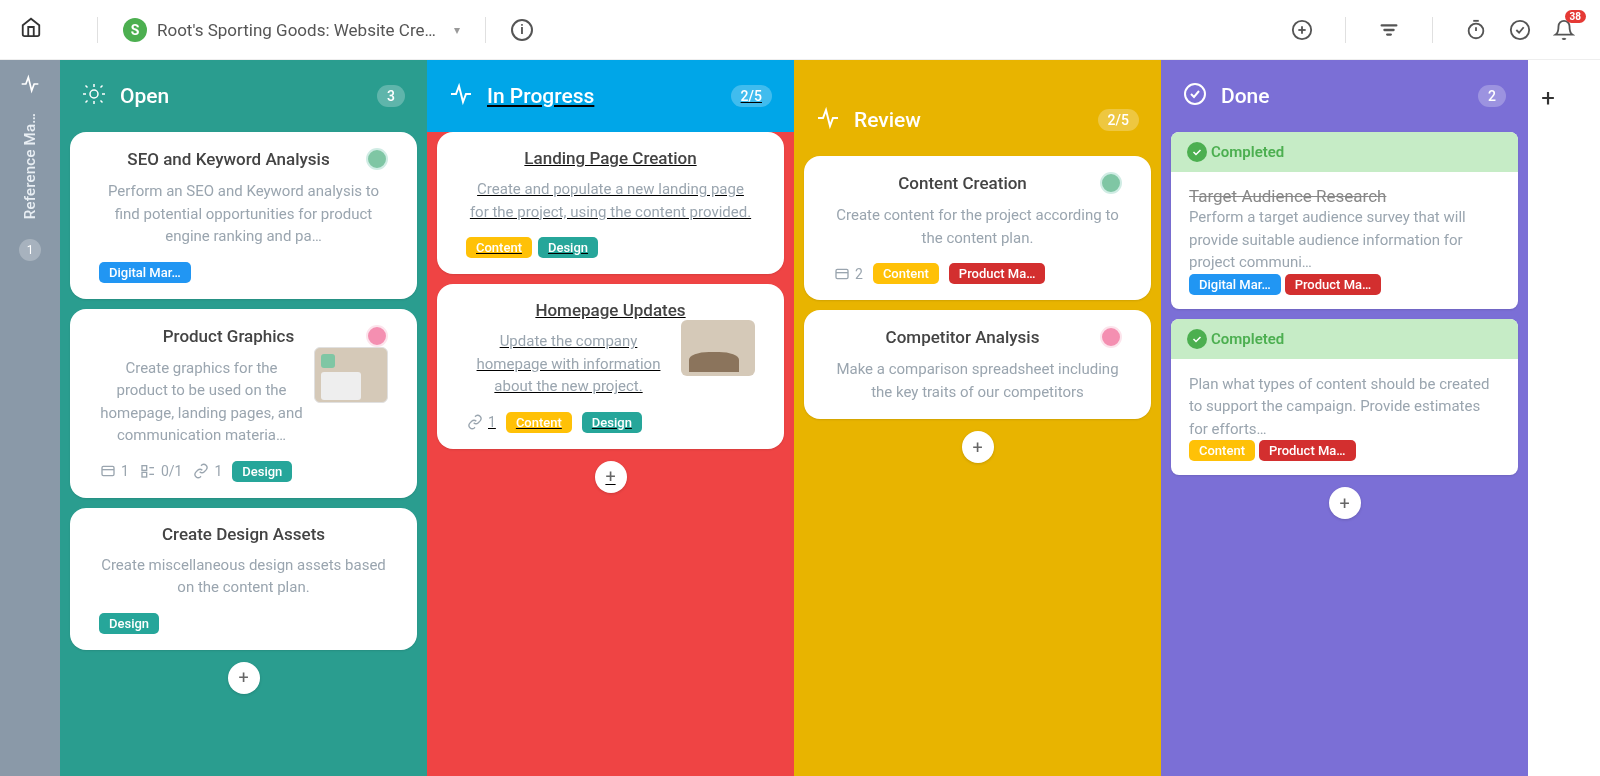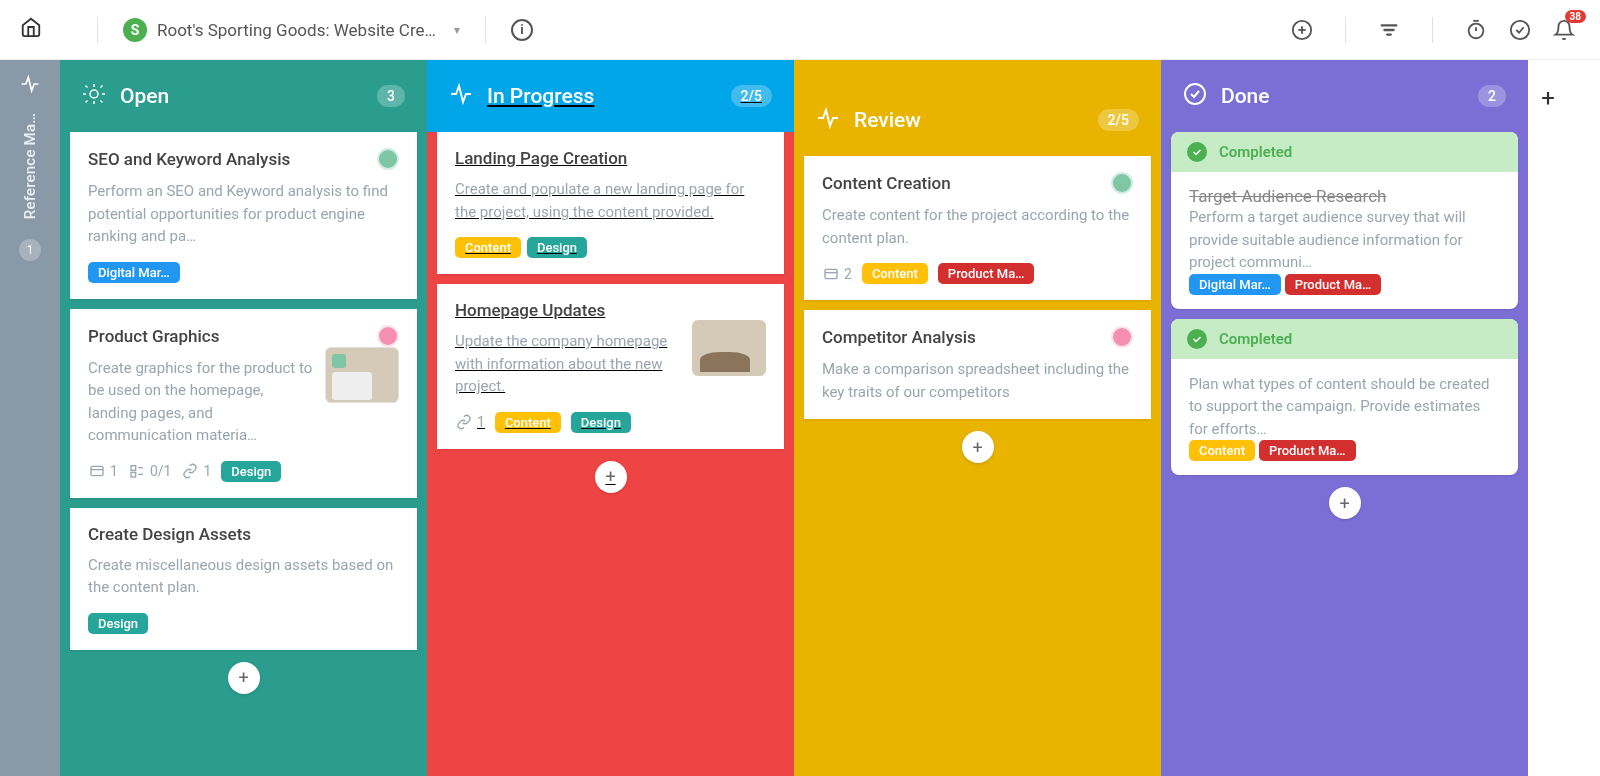--- a/index.html
+++ b/index.html
@@ -29,37 +29,37 @@
 
 .board { flex: 1; display: flex; overflow-x: auto; }
 .column { width: 367px; flex-shrink: 0; display: flex; flex-direction: column; }
 .col-header { height: 72px; display: flex; align-items: center; padding: 0 22px; color: #fff; }
 .col-header .col-icon { margin-right: 14px; }
 .col-header .col-title { font-size: 21px; font-weight: 500; }
 .col-header .col-count { margin-left: auto; background: rgba(255,255,255,0.25); padding: 3px 10px; border-radius: 12px; font-size: 14px; font-weight: 500; }
 .col-body { flex: 1; padding: 0 10px 10px; position: relative; }
 .add-card { width: 32px; height: 32px; border-radius: 50%; background: #fff; display: flex; align-items: center; justify-content: center; margin: 12px auto 0; cursor: pointer; box-shadow: 0 1px 3px rgba(0,0,0,0.15); color: #666; font-size: 18px; }
 
-.card { background: #fff; border-radius: 0; padding: 16px 18px; margin-top: 10px; box-shadow: 0 1px 2px rgba(0,0,0,0.1); position: relative; }
+.card { background: #fff; border-radius: 16px; padding: 16px 29px; margin-top: 10px; box-shadow: 0 1px 2px rgba(0,0,0,0.1); position: relative; text-align: center; }
 .card.first { margin-top: 0; }
 .card .card-title { font-size: 17px; color: #444; font-weight: 500; display: flex; align-items: center; }
 .card .card-title .title-text { flex: 1; }
 .card .card-desc { font-size: 15px; color: #9aa5af; margin-top: 10px; line-height: 1.5; }
 .card .avatar { width: 22px; height: 22px; border-radius: 50%; margin-left: 8px; flex-shrink: 0; }
 .card .tags { margin-top: 14px; display: flex; gap: 6px; flex-wrap: wrap; align-items: center; }
 .tag { padding: 3px 10px; border-radius: 5px; font-size: 13px; color: #fff; font-weight: 500; }
 .meta { display: flex; align-items: center; gap: 10px; margin-top: 14px; color: #9aa5af; font-size: 14px; flex-wrap: wrap; }
 .meta .meta-item { display: flex; align-items: center; gap: 4px; }
 .meta svg { stroke: #9aa5af; }
 .card .desc-row { display: flex; gap: 10px; align-items: flex-start; }
 .card .thumb { width: 74px; height: 56px; border-radius: 6px; background: #d5c9b8; flex-shrink: 0; }
 
 .done-card { background: #fff; border-radius: 8px; margin-top: 10px; box-shadow: 0 1px 2px rgba(0,0,0,0.1); overflow: hidden; }
 .done-card.first { margin-top: 0; }
-.done-banner { background: #c6ecc6; padding: 10px 16px; display: flex; align-items: center; gap: 12px; }
+.done-banner { background: #c6ecc6; padding: 10px 16px; display: flex; align-items: center; gap: 4px; }
 .done-banner .check { width: 20px; height: 20px; border-radius: 50%; background: #4caf50; display: flex; align-items: center; justify-content: center; color: #fff; }
 .done-banner .label { color: #4caf50; font-weight: 600; font-size: 15px; }
 .done-body { padding: 14px 18px 16px; }
 .done-body .dtitle { font-size: 17px; color: #888; text-decoration: line-through; }
 .done-body .ddesc { font-size: 15px; color: #9aa5af; line-height: 1.5; }
 
 .add-col { width: 40px; flex-shrink: 0; display: flex; align-items: flex-start; justify-content: center; padding-top: 24px; font-size: 24px; color: #333; cursor: pointer; }
 
 
 .c-open   { background: #2a9d8f; }

